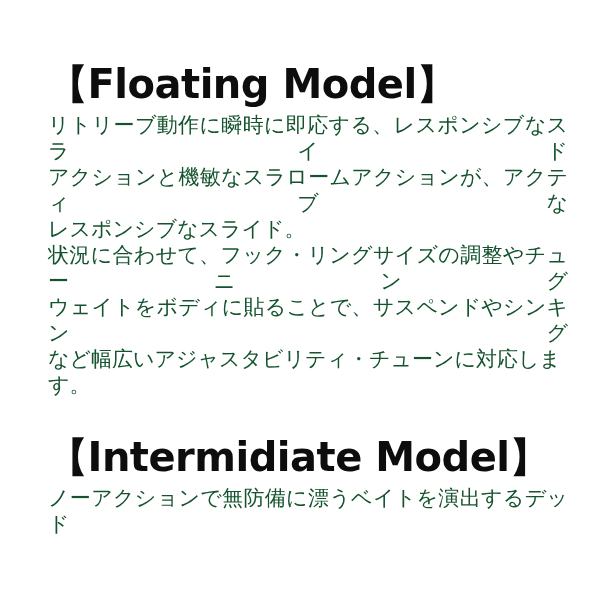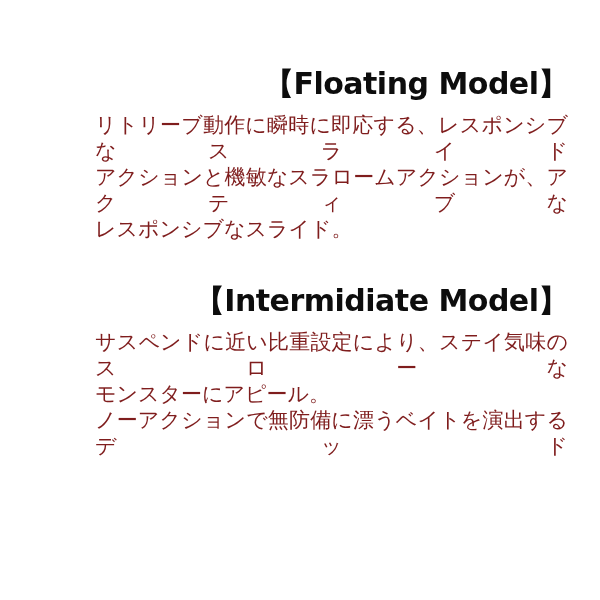--- a/index.html
+++ b/index.html
@@ -13,66 +13,65 @@
     overflow: hidden;
     font-family: "DejaVu Sans", "Liberation Sans", sans-serif;
   }
   .content {
     box-sizing: border-box;
     width: 600px;
     padding: 64px 32px 0 48px;
   }
   .section-heading {
     margin: 0 0 8px 0;
-    font-size: 30px;
+    font-size: 40px;
     font-weight: bold;
     line-height: 40px;
     letter-spacing: -0.5px;
     color: #0d0d0d;
     white-space: nowrap;
-    text-align: right;
   }
   .section + .section .section-heading {
     margin-top: 39px;
   }
   .para {
     margin: 0;
   }
   .line {
     font-size: 21px;
     line-height: 26px;
-    color: #7f1d1d;
+    color: #14532d;
     white-space: normal;
-    margin-left: 47px;
   }
   .line.justify {
     text-align: justify;
     text-align-last: justify;
     text-justify: inter-character;
   }
 </style>
 </head>
 <body>
 
 <div class="content">
 
   <div class="section">
     <h2 class="section-heading">【Floating Model】</h2>
     <div class="para">
       <div class="line justify">リトリーブ動作に瞬時に即応する、レスポンシブなスライド</div>
       <div class="line justify">アクションと機敏なスラロームアクションが、アクティブな</div>
       <div class="line">レスポンシブなスライド。</div>
     </div>
+    <div class="para">
+      <div class="line justify">状況に合わせて、フック・リングサイズの調整やチューニング</div>
+      <div class="line justify">ウェイトをボディに貼ることで、サスペンドやシンキング</div>
+      <div class="line">など幅広いアジャスタビリティ・チューンに対応します。</div>
+    </div>
   </div>
 
   <div class="section">
     <h2 class="section-heading">【Intermidiate Model】</h2>
-    <div class="para">
-      <div class="line justify">サスペンドに近い比重設定により、ステイ気味のスローな</div>
-      <div class="line">モンスターにアピール。</div>
-    </div>
     <div class="para">
       <div class="line justify">ノーアクションで無防備に漂うベイトを演出するデッド</div>
 
     </div>
   </div>
 
 </div>
 
 </body></html>

